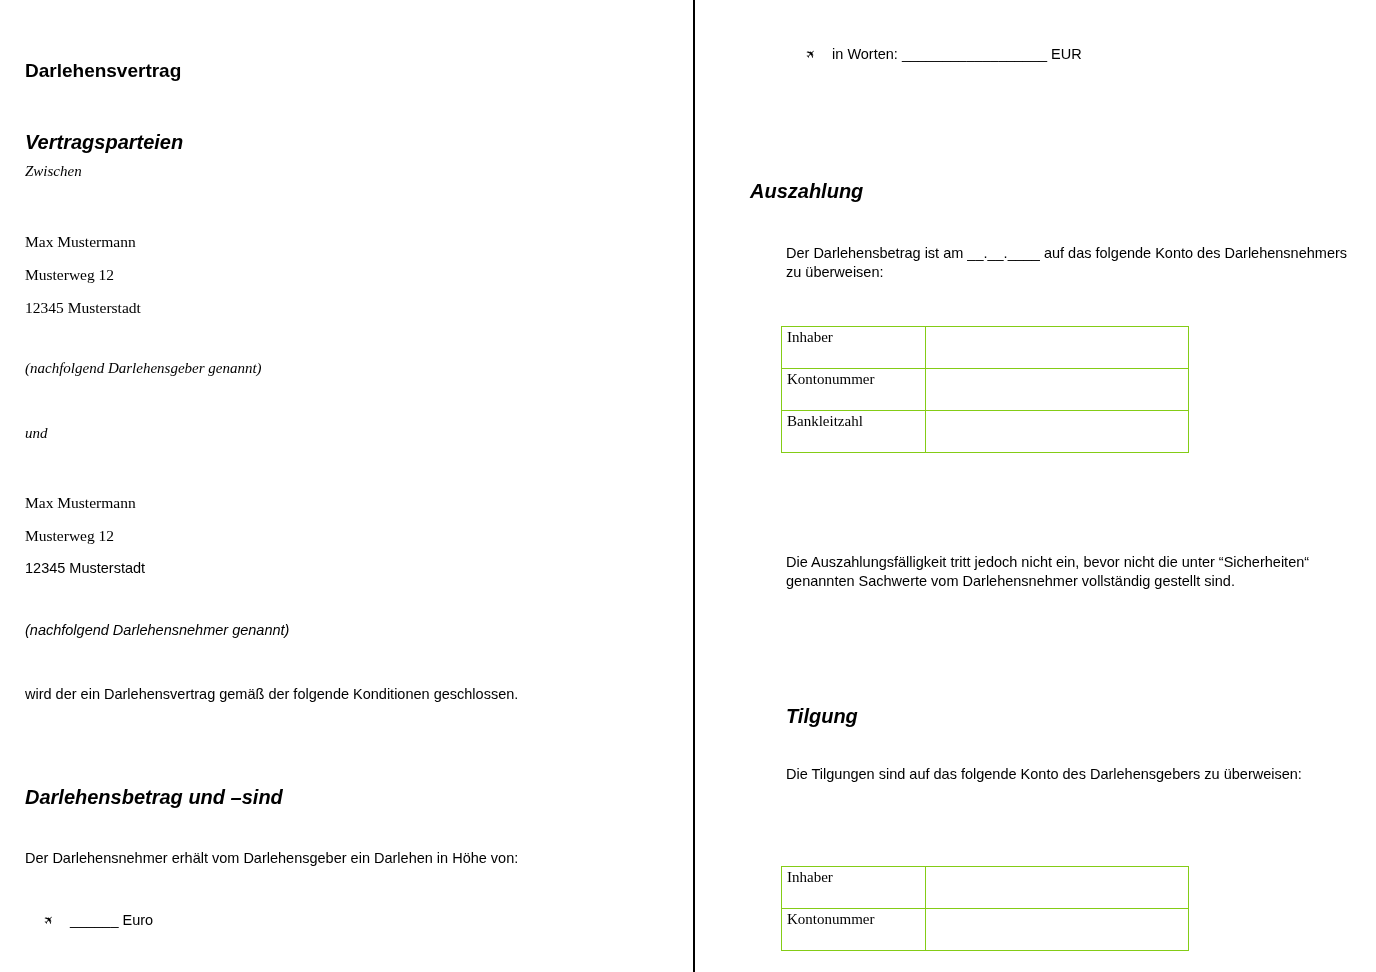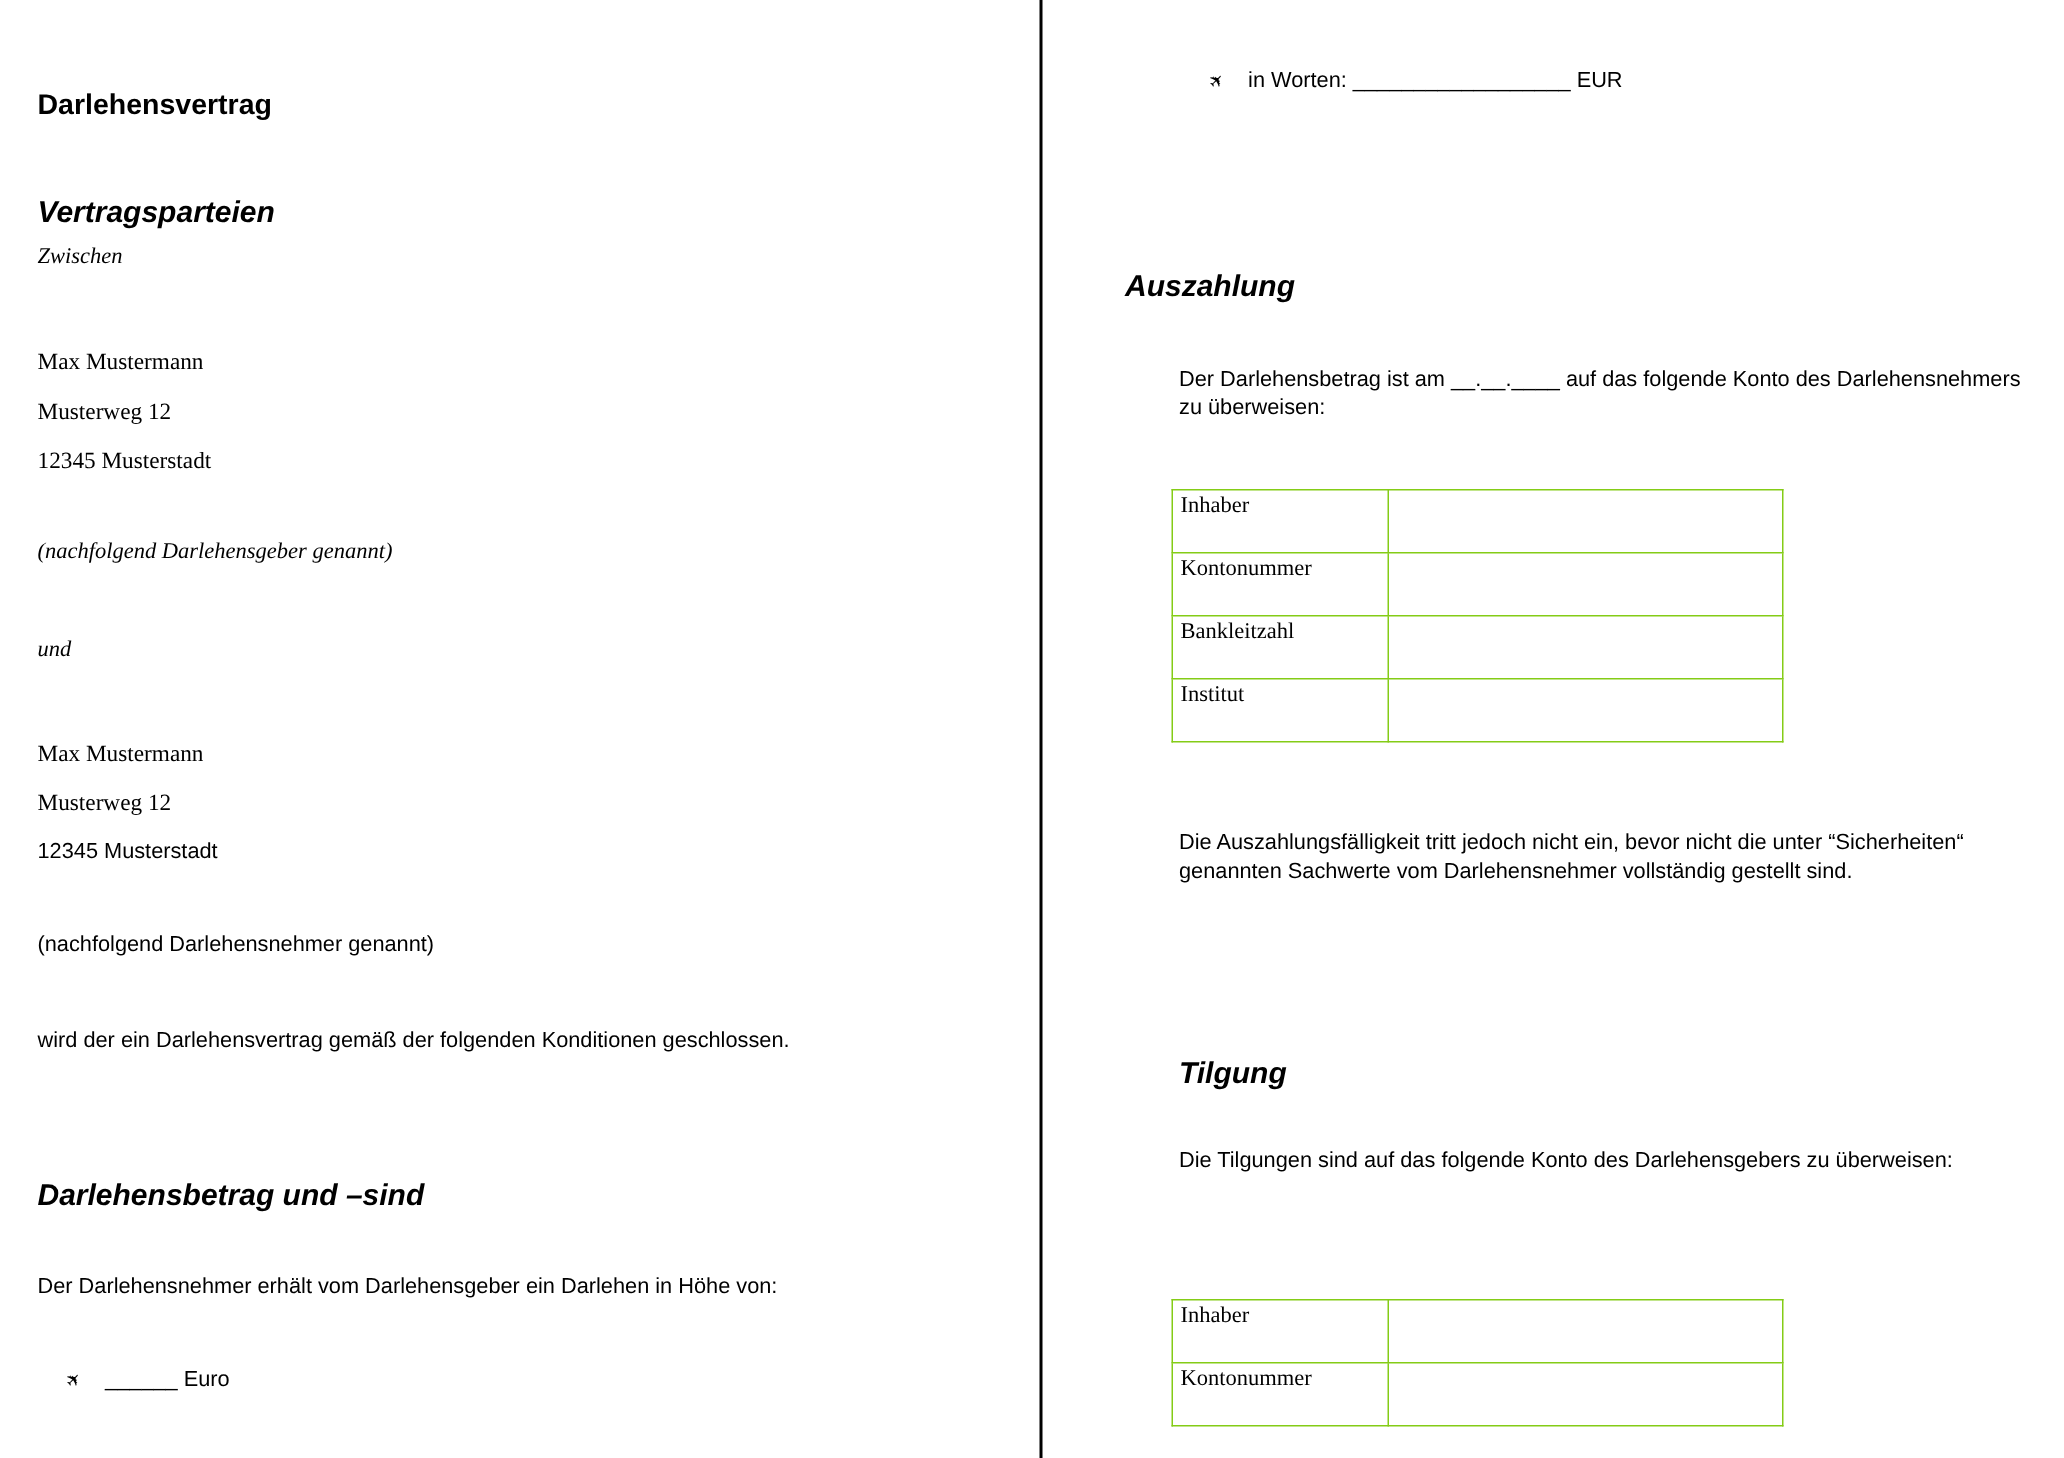--- a/index.html
+++ b/index.html
@@ -13,21 +13,21 @@
   }
   .divider{
     position:absolute;left:693px;top:0;width:2px;height:972px;background:#000;
   }
   .abs{position:absolute;}
   .doc-title{font-size:19px;font-weight:bold;font-family:"Liberation Sans",sans-serif;text-align:center;}
   .sec-heading{font-size:20px;font-weight:bold;font-style:italic;font-family:"Liberation Sans",sans-serif;}
   .serif{font-family:"Liberation Serif", serif;font-size:15.5px;}
   .serif-italic{font-family:"Liberation Serif", serif;font-style:italic;font-size:15px;}
   .sans{font-family:"Liberation Sans", sans-serif;font-size:14.5px;}
-  .sans-italic{font-family:"Liberation Sans", sans-serif;font-size:14.5px;}
+  .sans-italic{font-family:"Liberation Sans", sans-serif;font-style:italic;font-size:14.5px;}
   .address div{line-height:33px;}
   .para{line-height:19px;}
   .bullet-item{display:flex;align-items:center;gap:16px;}
   .bullet-glyph{
     display:inline-block;
     font-size:12px;
     transform:rotate(-45deg);
     line-height:1;
   }
   table.kv{
@@ -70,21 +70,21 @@
   <div class="abs serif-italic" style="left:25px;top:425px;text-align:right;">und</div>
 
   <div class="abs address" style="left:25px;top:486px;">
     <div class="serif">Max Mustermann</div>
     <div class="serif">Musterweg 12</div>
     <div class="sans">12345 Musterstadt</div>
   </div>
 
   <div class="abs sans-italic" style="left:25px;top:622px;">(nachfolgend Darlehensnehmer genannt)</div>
 
-  <div class="abs sans" style="left:25px;top:686px;">wird der ein Darlehensvertrag gemäß der folgenden Konditionen geschlossen.</div>
+  <div class="abs sans" style="left:25px;top:686px;">wird der ein Darlehensvertrag gemäß der folgende Konditionen geschlossen.</div>
 
   <div class="abs sec-heading" style="left:25px;top:786px;">Darlehensbetrag und –sind</div>
 
   <div class="abs sans" style="left:25px;top:850px;">Der Darlehensnehmer erhält vom Darlehensgeber ein Darlehen in Höhe von:</div>
 
   <div class="abs sans bullet-item" style="left:44px;top:912px;">
     <span class="bullet-glyph">✈</span>
     <span>______ Euro</span>
   </div>
 
@@ -104,24 +104,20 @@
       <td class="val"></td>
     </tr>
     <tr>
       <td class="lbl">Kontonummer</td>
       <td class="val"></td>
     </tr>
     <tr>
       <td class="lbl">Bankleitzahl</td>
       <td class="val"></td>
     </tr>
-    <tr>
-      <td class="lbl">Institut</td>
-      <td class="val"></td>
-    </tr>
   </tbody>
     </table>
 
   <div class="abs sans para" style="left:786px;top:553px;width:580px;">Die Auszahlungsfälligkeit tritt jedoch nicht ein, bevor nicht die unter “Sicherheiten“ genannten Sachwerte vom Darlehensnehmer vollständig gestellt sind.</div>
 
   <div class="abs sec-heading" style="left:786px;top:705px;">Tilgung</div>
 
   <div class="abs sans" style="left:786px;top:766px;width:580px;">Die Tilgungen sind auf das folgende Konto des Darlehensgebers zu überweisen:</div>
 
   <table class="kv abs" style="left:781px;top:866px;">

